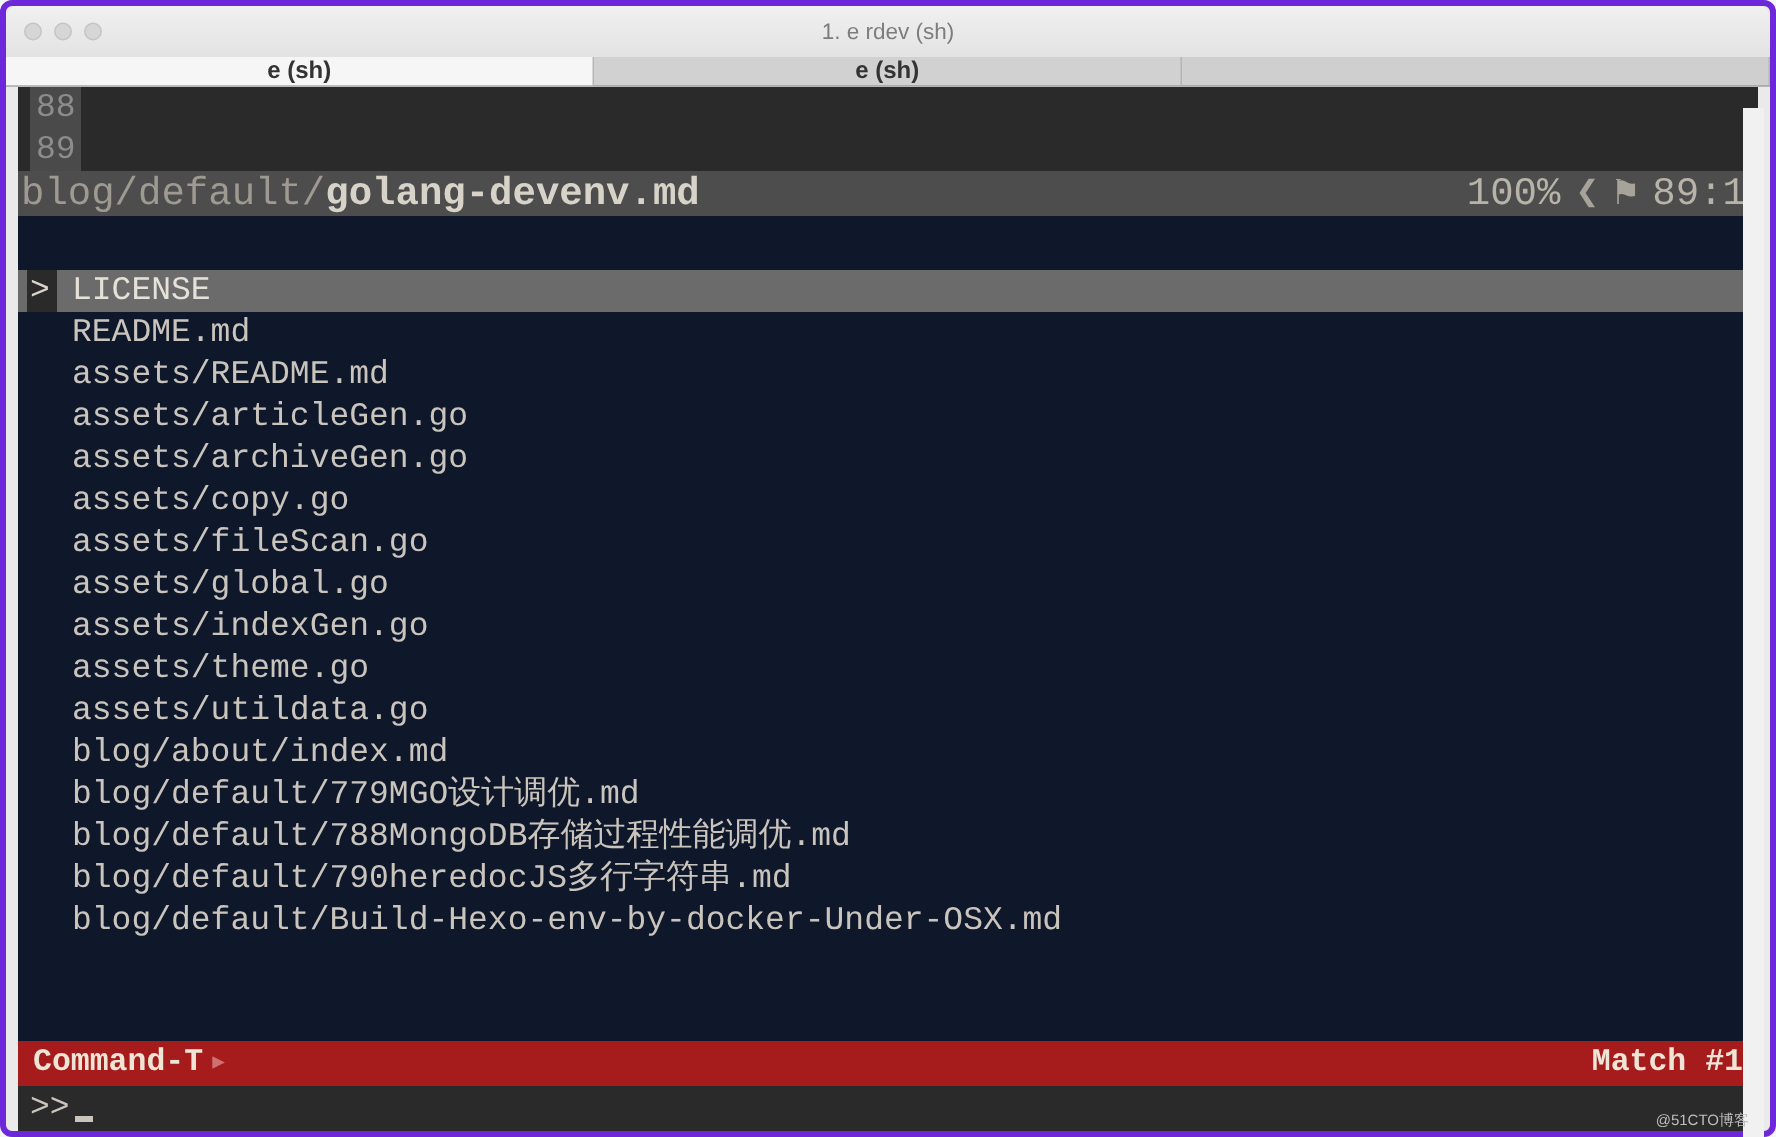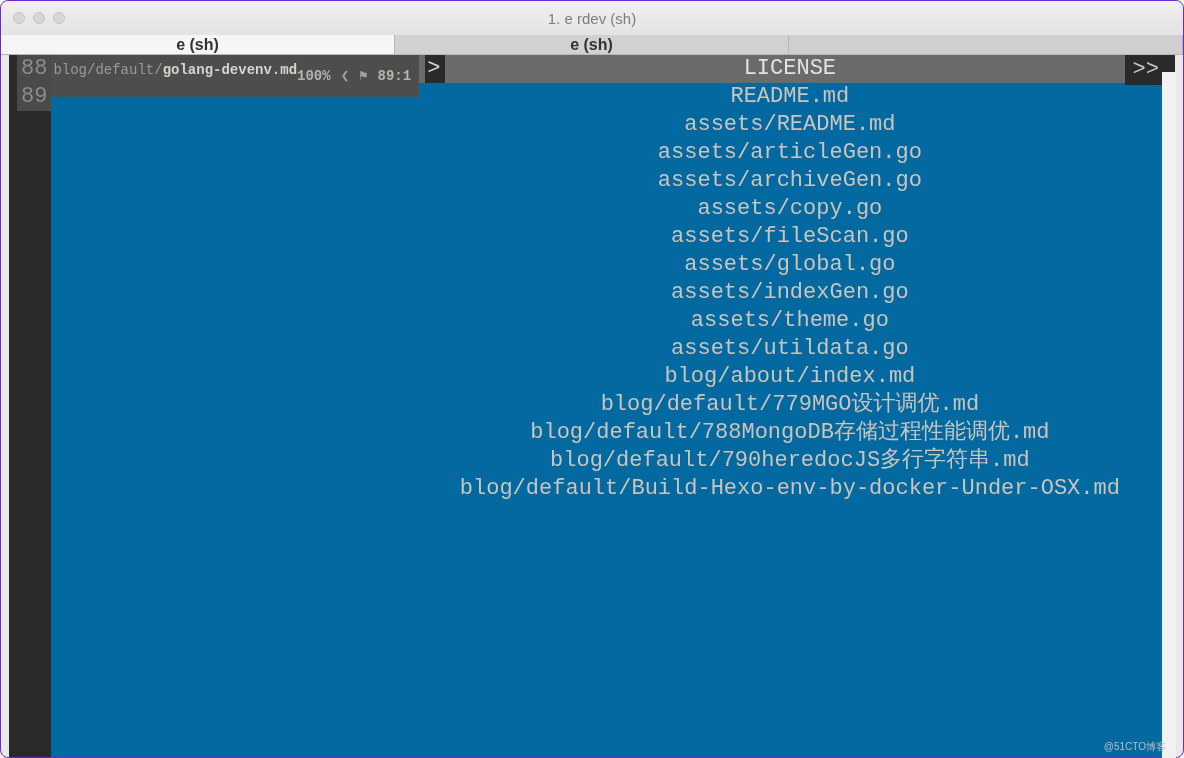--- a/index.html
+++ b/index.html
@@ -7,26 +7,25 @@
     width: 1184px;
     height: 758px;
     background: #f5f5f5;
     font-family: Menlo, Monaco, "Courier New", monospace;
     font-size: 22px;
     overflow: hidden;
   }
   .window {
     width: 100%;
     height: 100%;
-    border: 1px solid #6d28d9;
+    border: 4px solid #6d28d9;
     border-radius: 8px;
     background: #eaeaea;
     display: flex;
     flex-direction: column;
-    text-align: center;
   }
   .titlebar {
     height: 34px;
     background: linear-gradient(#f0f0f0, #e3e3e3);
     display: flex;
     align-items: center;
     padding: 0 12px;
     border-top-left-radius: 8px;
     border-top-right-radius: 8px;
     position: relative;
@@ -67,66 +66,67 @@
     border-right: 1px solid #b6b6b6;
     background: #d1d1d1;
     cursor: pointer;
   }
   .tab.active {
     background: #f6f6f6;
   }
   .tab.empty { background: #cfcfcf; }
   .terminal {
     flex: 1;
-    background: #0369a1;
+    background: #0f172a;
     color: #c9c4bc;
     display: flex;
-    flex-direction: row;
+    flex-direction: column;
     overflow: hidden;
     margin: 0 8px 0 8px;
   }
   .gutter-lines {
     line-height: 28px;
     padding-left: 8px;
     color: #8c8c8c;
     background: #2a2a2a;
   }
   .gutter-num {
     background: #4a4a4a;
     display: inline-block;
     padding: 0 4px;
   }
   .statusline {
     background: #4d4d4d;
     color: #bdb9b1;
-    height: 42px;
+    height: 30px;
     line-height: 30px;
     display: flex;
     padding: 0 8px 0 2px;
-    font-size: 14px;
+    font-size: 26px;
   }
   .statusline .path-normal { color: #9f9a91; }
   .statusline .path-bold { color: #d8d3c9; font-weight: 700; }
   .statusline .spacer { flex: 1; }
-  .statusline .right { color: #b8b3a9; display: flex; align-items: center; gap: 10px; font-weight: bold; }
+  .statusline .right { color: #b8b3a9; display: flex; align-items: center; gap: 10px; }
   .statusline .right .glyph { color: #a7a29a; }
   .file-list {
     flex: 1;
     overflow: hidden;
   }
   .file-row {
     line-height: 28px;
     padding-left: 36px;
     cursor: pointer;
     white-space: pre;
   }
   .file-row.selected {
     background: #6b6b6b;
     color: #e6e2da;
     position: relative;
+    margin-top: 36px;
   }
   .file-row.selected::before {
     content: ">";
     position: absolute;
     left: 6px;
     top: 0;
     color: #dad5cd;
     background: #2a2a2a;
     width: 18px;
     text-align: left;
@@ -234,20 +234,28 @@
         <div class="file-row">assets/indexGen.go</div>
         <div class="file-row">assets/theme.go</div>
         <div class="file-row">assets/utildata.go</div>
         <div class="file-row">blog/about/index.md</div>
         <div class="file-row">blog/default/779MGO设计调优.md</div>
         <div class="file-row">blog/default/788MongoDB存储过程性能调优.md</div>
         <div class="file-row">blog/default/790heredocJS多行字符串.md</div>
         <div class="file-row">blog/default/Build-Hexo-env-by-docker-Under-OSX.md</div>
       </div>
 
+    <div class="command-t-bar">
+      <span class="left">
+        <span>Command-T</span>
+        <span class="tri">▶</span>
+      </span>
+      <span class="spacer"></span>
+      <span>Match #1</span>
+    </div>
 
     <div class="prompt-line">
       <span>&gt;&gt;</span>
       <span class="cursor-block"></span>
     </div>
   </div>
 </div>
 
 <div class="right-strip"></div>
 <div class="watermark">@51CTO博客</div>

